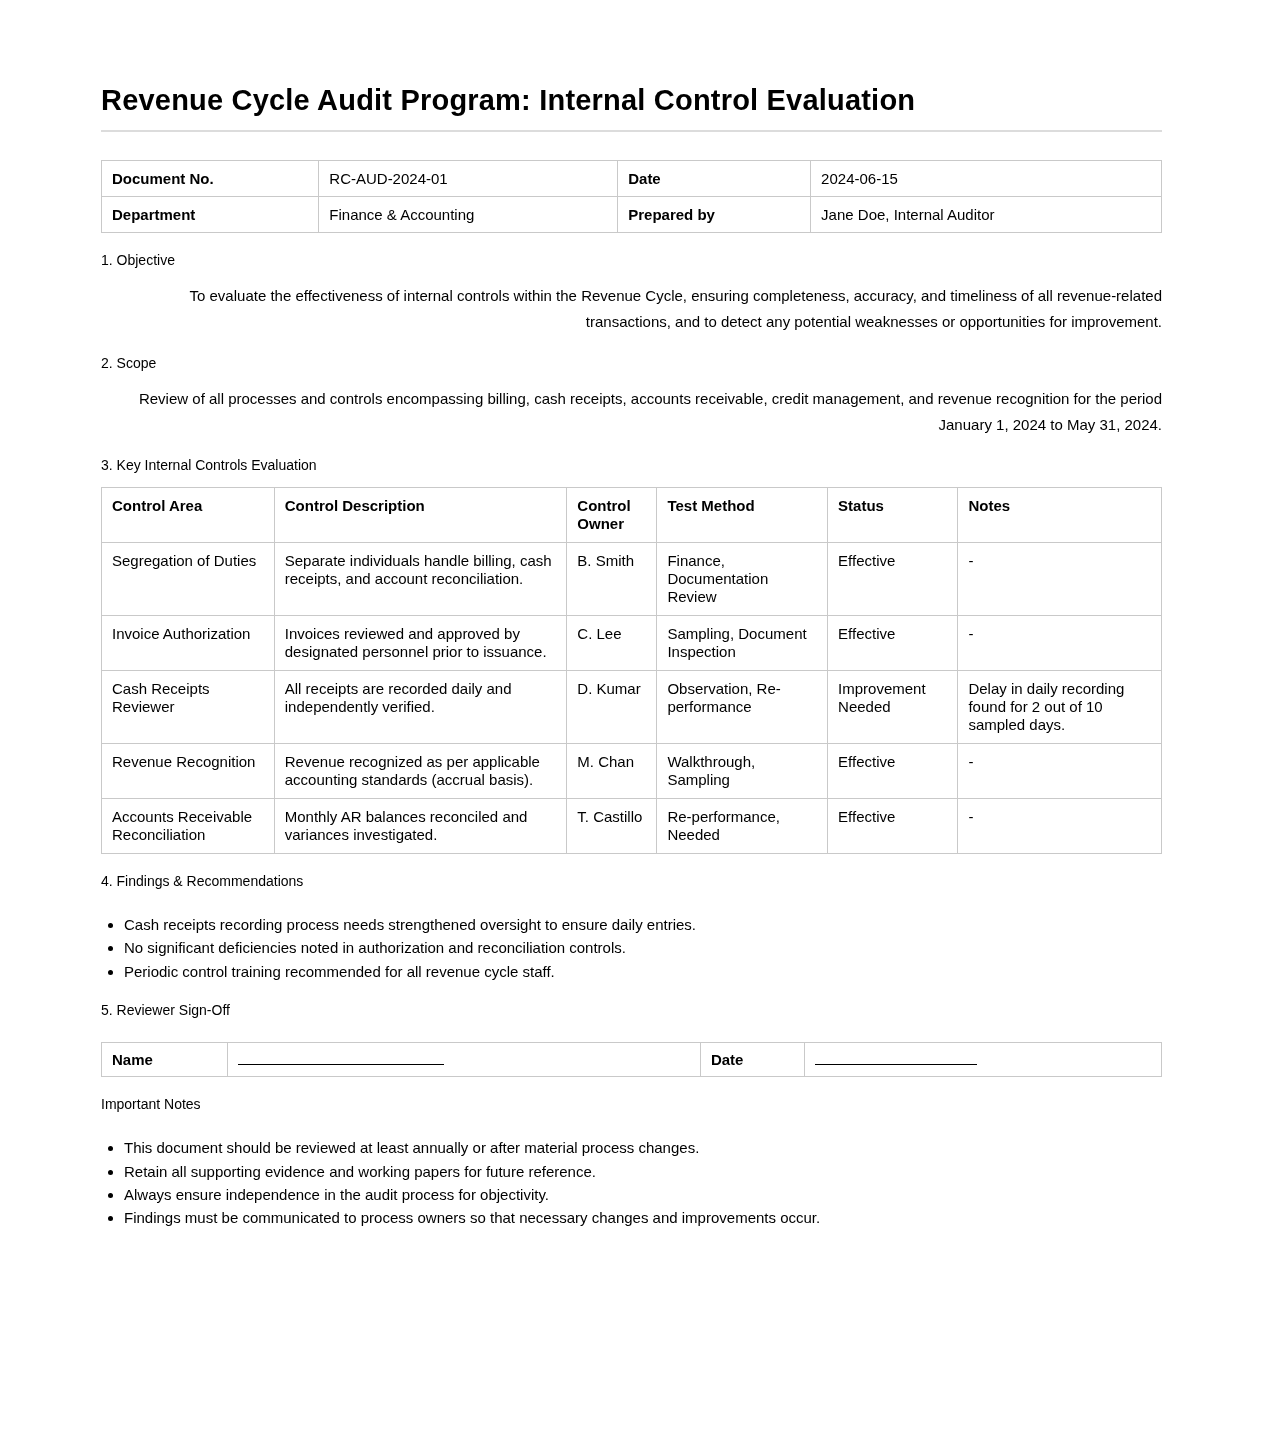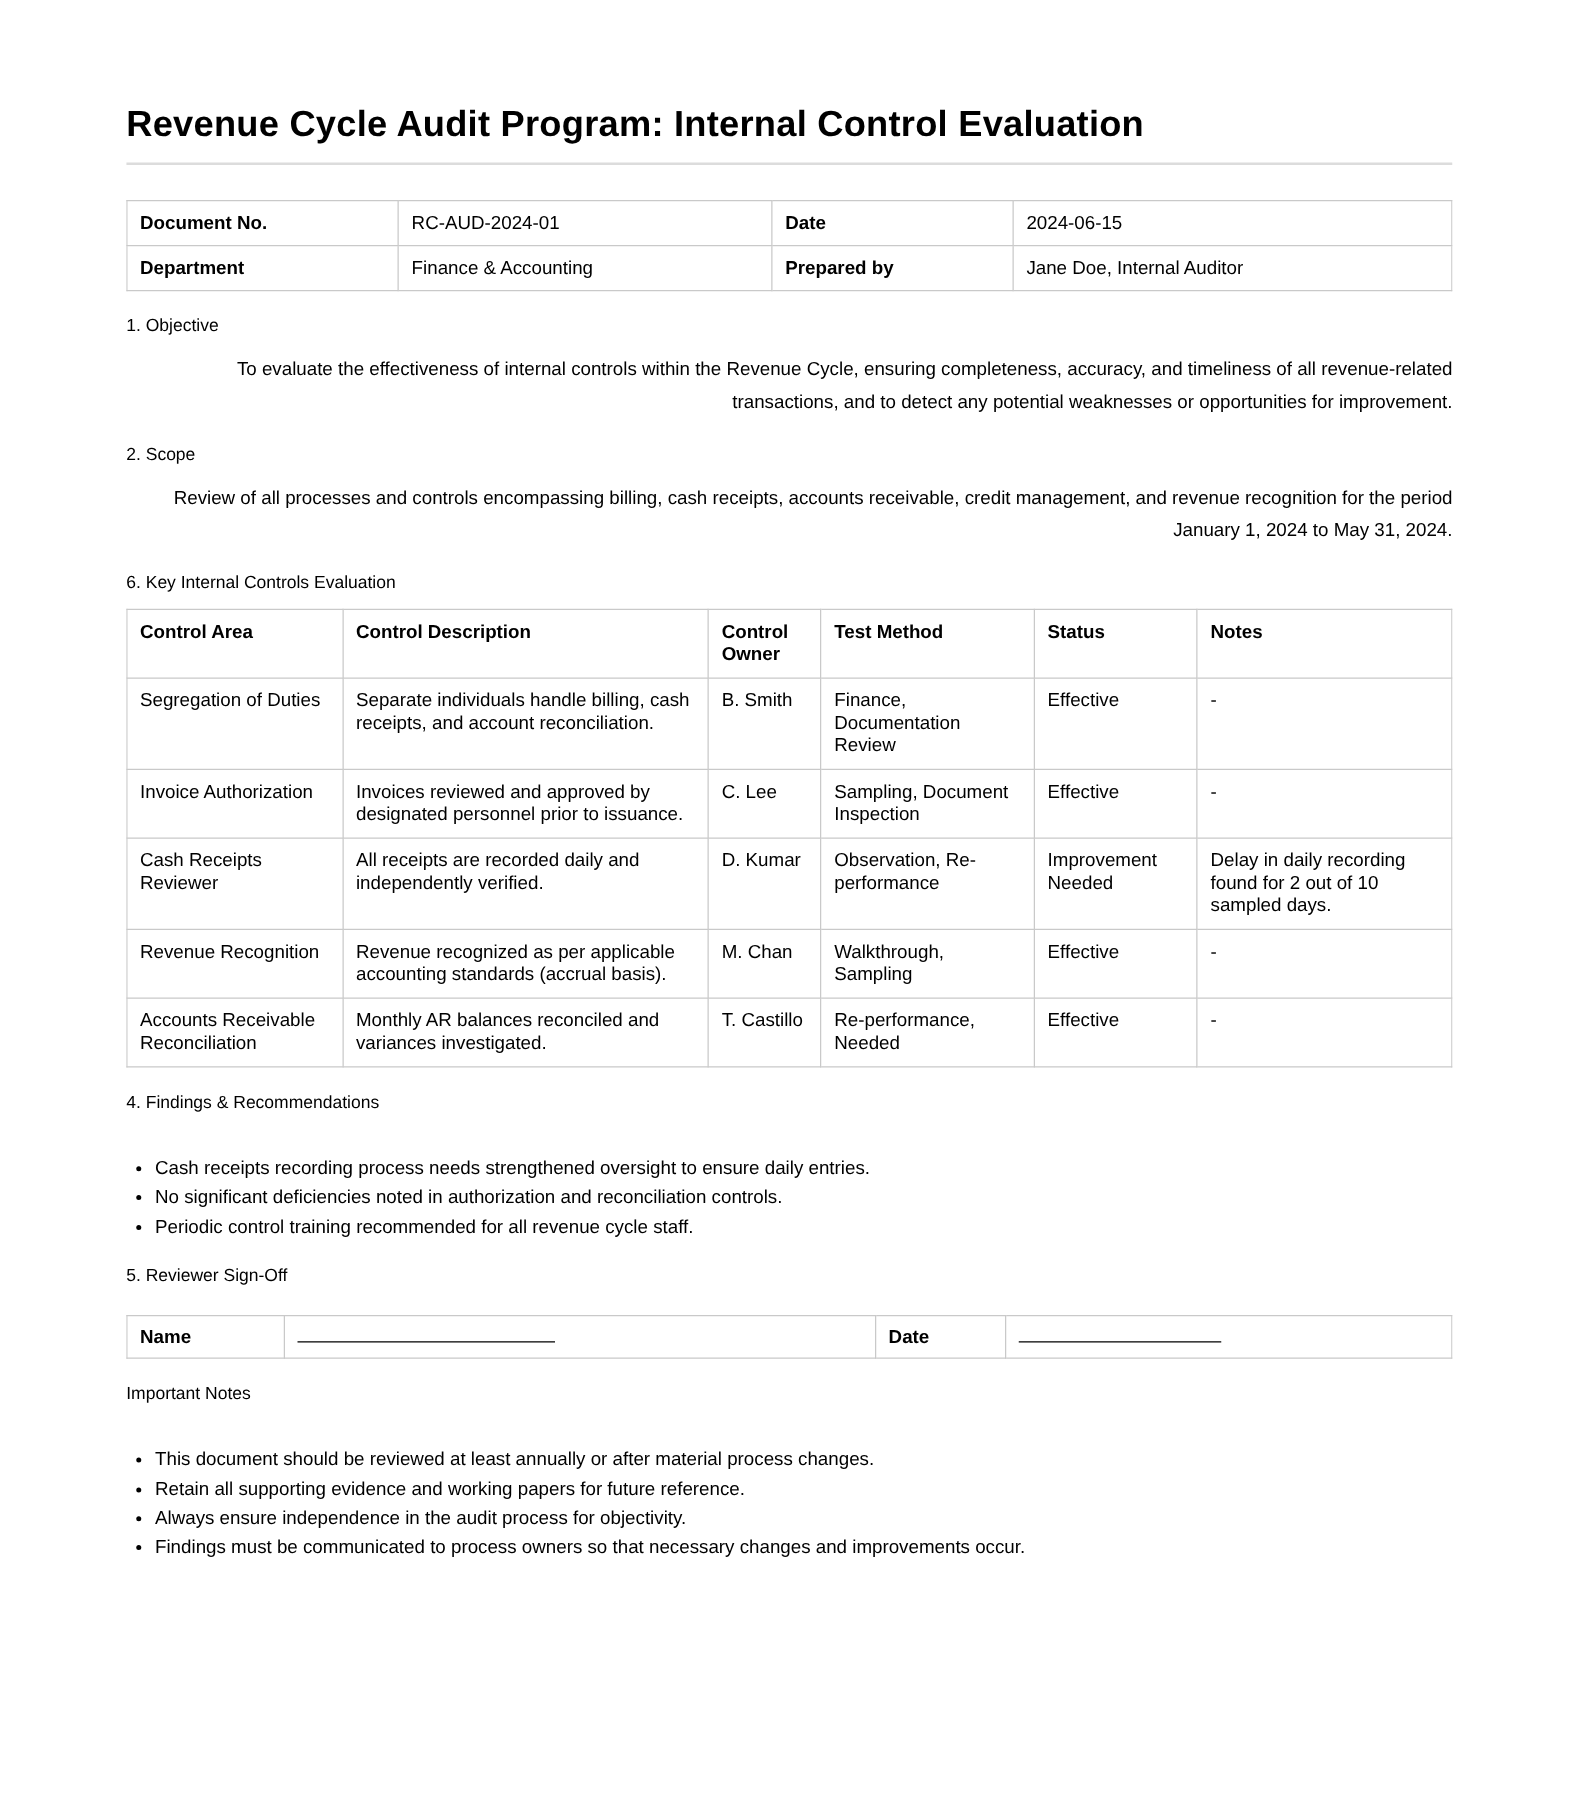--- a/index.html
+++ b/index.html
@@ -58,21 +58,21 @@
     overflow: hidden;
   }
   .b, th { font-weight: bold; }
   table.meta { margin-top: 0; border-radius: 11px; }
   table.meta td { padding: 7px 10px; line-height: 1.4; }
   table.controls { margin-top: 14px; padding-left: 37px; }
   table.controls th, table.controls td { padding: 9px 10px; line-height: 1.2; }
   table.signoff { margin-top: 24px; }
   table.signoff td { padding: 6px 10px; line-height: 1.4; }
   ul {
-    margin: 34px 0 0 0;
+    margin: 24px 0 0 0;
     padding-left: 23px;
   }
   li {
     font-size: 15px;
     line-height: 1.56;
   }
   .fill-line {
     display: inline-block;
     border-bottom: 1.5px solid #000000;
     height: 14px;
@@ -111,21 +111,21 @@
       </tr>
     </tbody>
   </table>
 
   <h2>1. Objective</h2>
   <p class="body-text">To evaluate the effectiveness of internal controls within the Revenue Cycle, ensuring completeness, accuracy, and timeliness of all revenue-related transactions, and to detect any potential weaknesses or opportunities for improvement.</p>
 
   <h2>2. Scope</h2>
   <p class="body-text">Review of all processes and controls encompassing billing, cash receipts, accounts receivable, credit management, and revenue recognition for the period January 1, 2024 to May 31, 2024.</p>
 
-  <h2>6. Key Internal Controls Evaluation</h2>
+  <h2>3. Key Internal Controls Evaluation</h2>
 
   <table class="controls">
     <colgroup>
       <col style="width:16.3%">
         <col style="width:27.6%">
         <col style="width:8.5%">
         <col style="width:16.1%">
         <col style="width:12.3%">
         <col style="width:19.2%">
     </colgroup>

